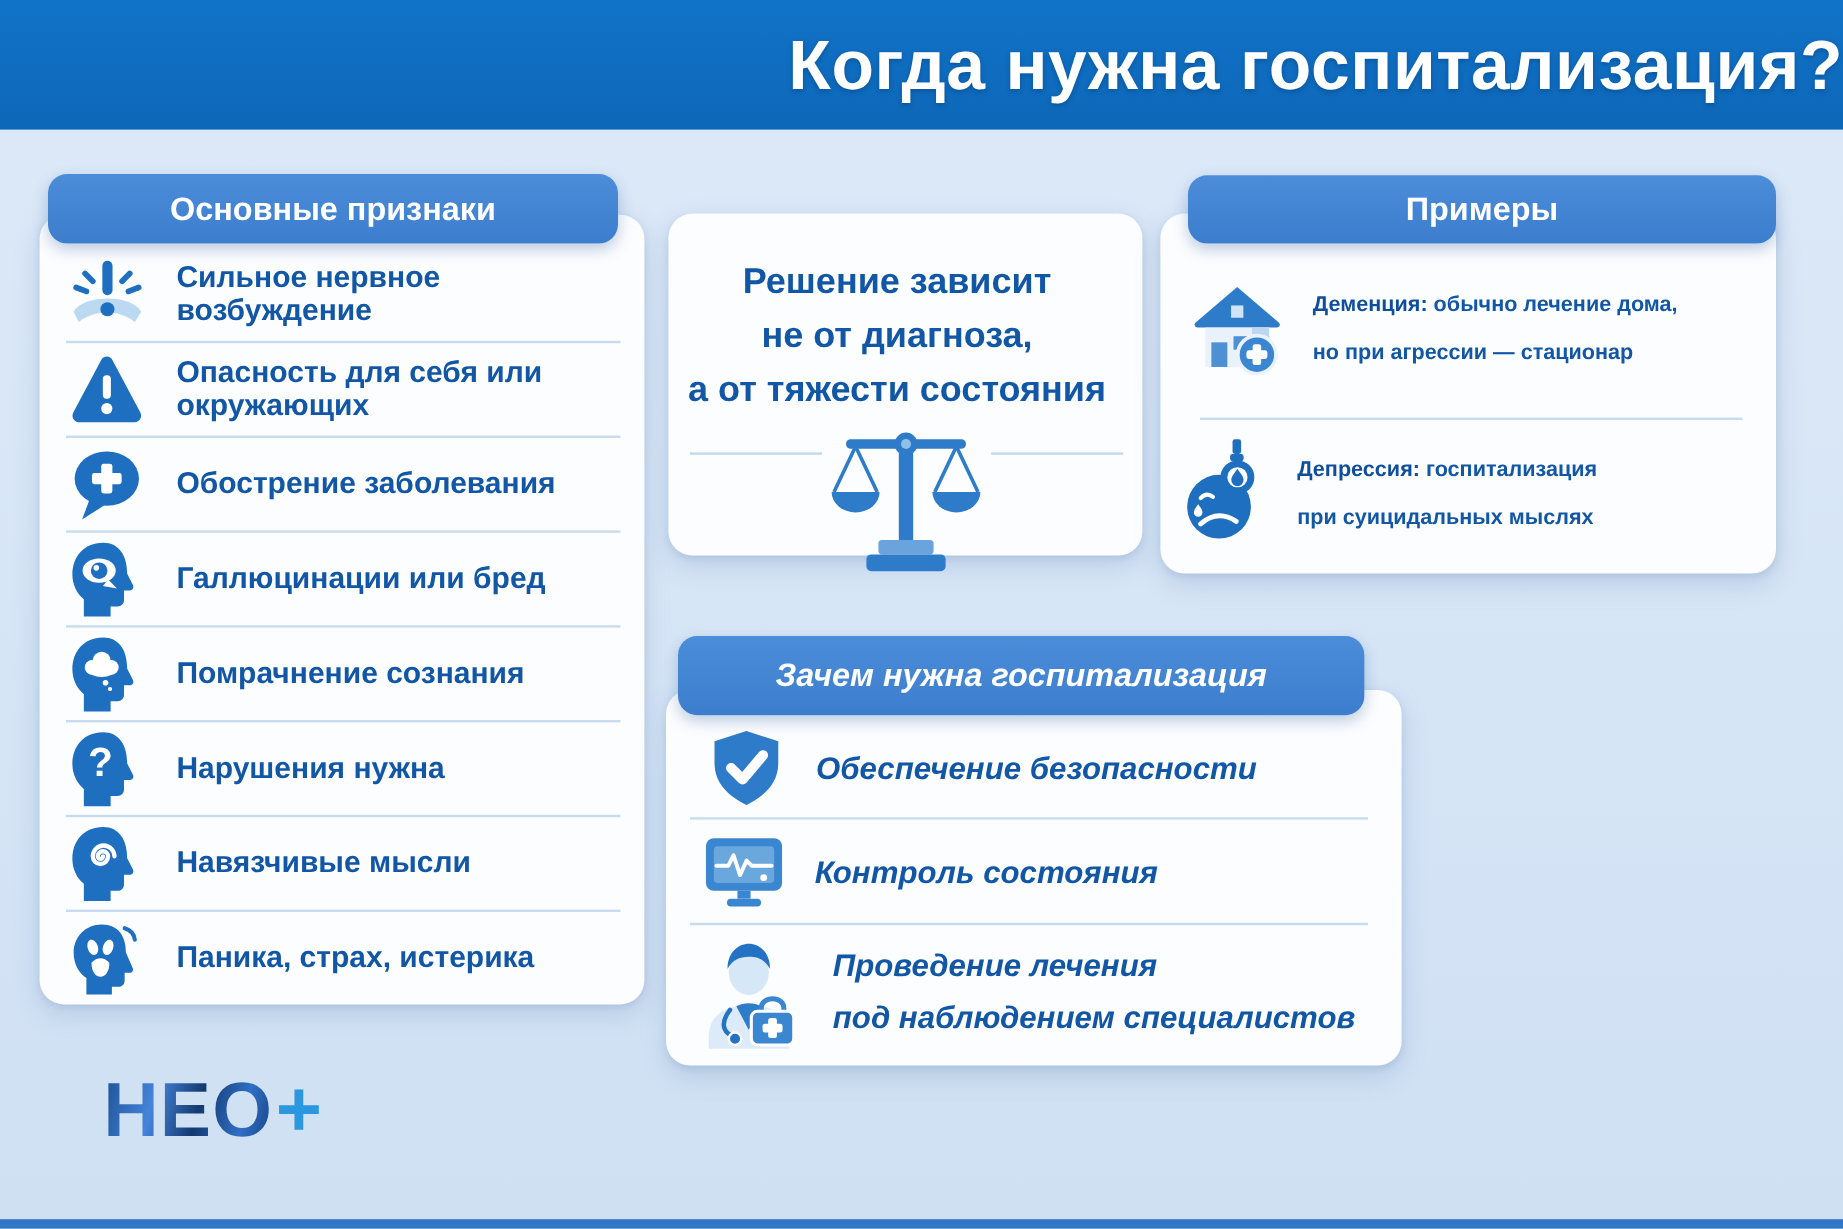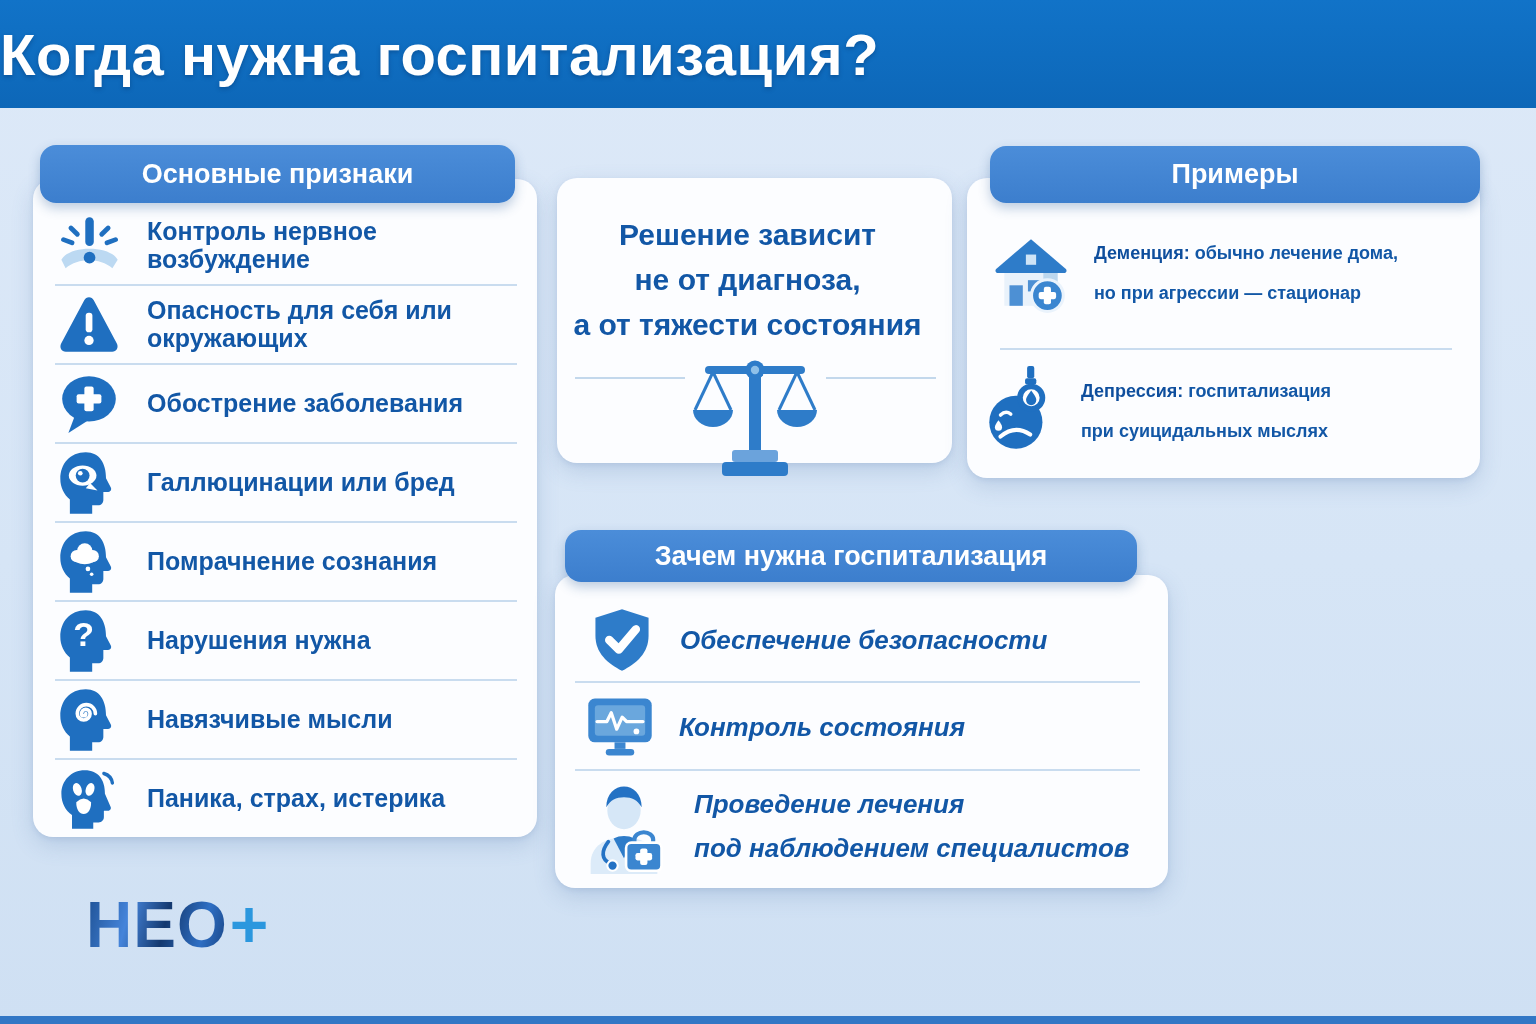--- a/index.html
+++ b/index.html
@@ -2,21 +2,21 @@
 <html><head>
 <meta charset="utf-8">
 <style>
   html,body{margin:0;padding:0;}
   body{font-family:"Liberation Sans", sans-serif;}
   #stage{position:relative;width:1536px;height:1024px;overflow:hidden;
     background:linear-gradient(180deg,#dde9f8 0%,#d6e5f6 55%,#cfe0f3 100%);}
   
   .banner{position:absolute;left:0;top:0;width:1536px;height:108px;
     background:linear-gradient(180deg,#1173c8 0%,#0d67b8 100%);
-    display:flex;align-items:center;justify-content:flex-start;}
+    display:flex;align-items:center;justify-content:flex-end;}
   .banner h1{margin:0;color:#ffffff;font-size:58px;font-weight:bold;letter-spacing:.5px;
     text-shadow:0 2px 4px rgba(0,40,90,.35);}
   
   .card{position:absolute;background:#fcfdff;border-radius:20px;
     box-shadow:0 8px 22px rgba(70,110,165,.20), 0 2px 5px rgba(70,110,165,.12);}
   .pill{position:absolute;background:linear-gradient(180deg,#4b8dd9 0%,#3c7ecd 100%);
     border-radius:16px;display:flex;align-items:center;justify-content:center;
     box-shadow:0 5px 12px rgba(40,90,150,.30);z-index:3;}
   .pill span{color:#fff;font-size:27px;font-weight:bold;}
   
@@ -72,21 +72,21 @@
           <rect x="28.5" y="5" width="8" height="27" rx="4" fill="#1f6fc0"></rect>
           <circle cx="32.5" cy="43" r="5.5" fill="#1f6fc0"></circle>
           <g stroke="#1f6fc0" stroke-width="4.5" stroke-linecap="round">
             <line x1="15" y1="15" x2="21" y2="21"></line>
               <line x1="8" y1="26" x2="16" y2="29"></line>
             <line x1="50" y1="15" x2="44" y2="21"></line>
               <line x1="57" y1="26" x2="49" y2="29"></line>
           </g>
         </svg>
       </div>
-      <div class="lbl">Контроль нервное возбуждение</div>
+      <div class="lbl">Сильное нервное возбуждение</div>
     </div>
 
     <div class="sign-row">
       <div class="ic">
         <svg width="66" height="66" viewBox="0 0 64 64">
           <path d="M32 5 C34 5 35.6 6 36.6 8 L59 50 C61 54 58.5 58 54.5 58 H9.5 C5.5 58 3 54 5 50 L27.4 8 C28.4 6 30 5 32 5 Z" fill="#1f6fc0"></path>
           <rect x="28.8" y="20" width="6.5" height="19" rx="3" fill="#fff"></rect>
           <circle cx="32" cy="47" r="4.5" fill="#fff"></circle>
         </svg>
       </div>
@@ -234,21 +234,21 @@
         <path d="M45 25 c3.5 5 5 6.8 5 9.3 a5 5 0 1 1 -10 0 c0 -2.5 1.5 -4.3 5 -9.3 z" fill="#1f6fc0"></path>
       </svg>
     </div>
     <div class="example-text">
       <div><b>Депрессия:</b> <span>госпитализация</span></div>
       <div>при суицидальных мыслях</div>
     </div>
   </div>
 
   <div class="card" style="left:555px;top:575px;width:613px;height:313px;"></div>
-  <div class="pill" style="left:565px;top:530px;width:572px;height:52px;">
+  <div class="pill" style="left:565px;top:530px;width:572px;height:66px;font-style:italic;">
     <span>Зачем нужна госпитализация</span>
   </div>
 
   <div class="purpose-row" style="left:588px;top:605px;">
     <div>
       <svg width="68" height="70" viewBox="0 0 64 64">
         <path d="M32 3 L57 11 V28 C57 44 46 54 32 61 C18 54 7 44 7 28 V11 Z" fill="#2e7cc9"></path>
         <path d="M32 3 L57 11 V28 C57 44 46 54 32 61 Z" fill="#23香0" fill-opacity="0"></path>
         <path d="M20 32 L29 41 L45 22" fill="none" stroke="#fff" stroke-width="8" stroke-linecap="round" stroke-linejoin="round"></path>
       </svg>

